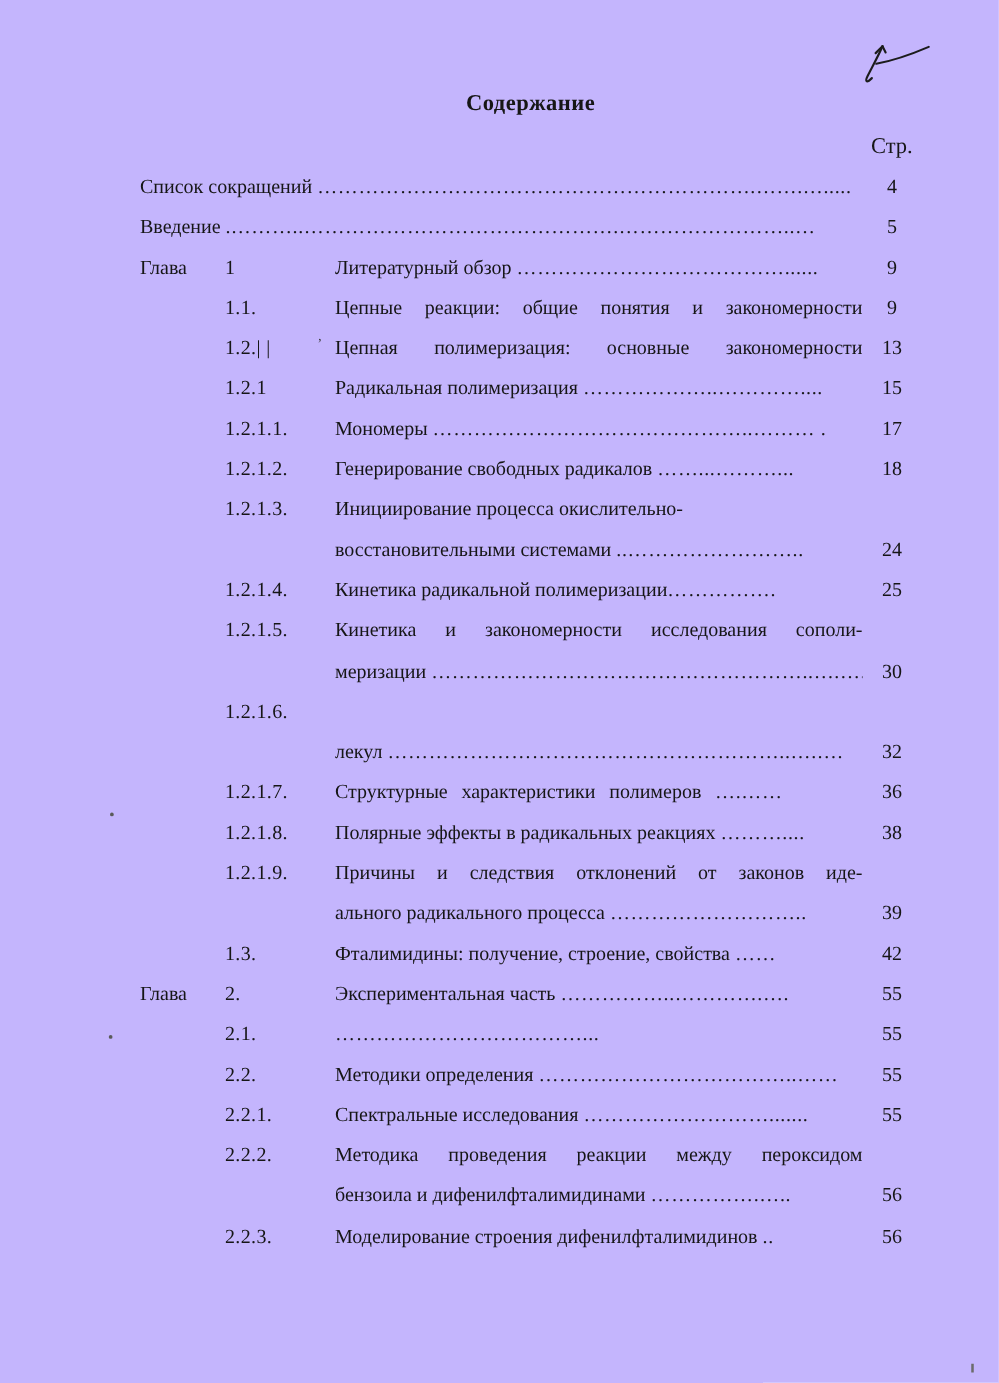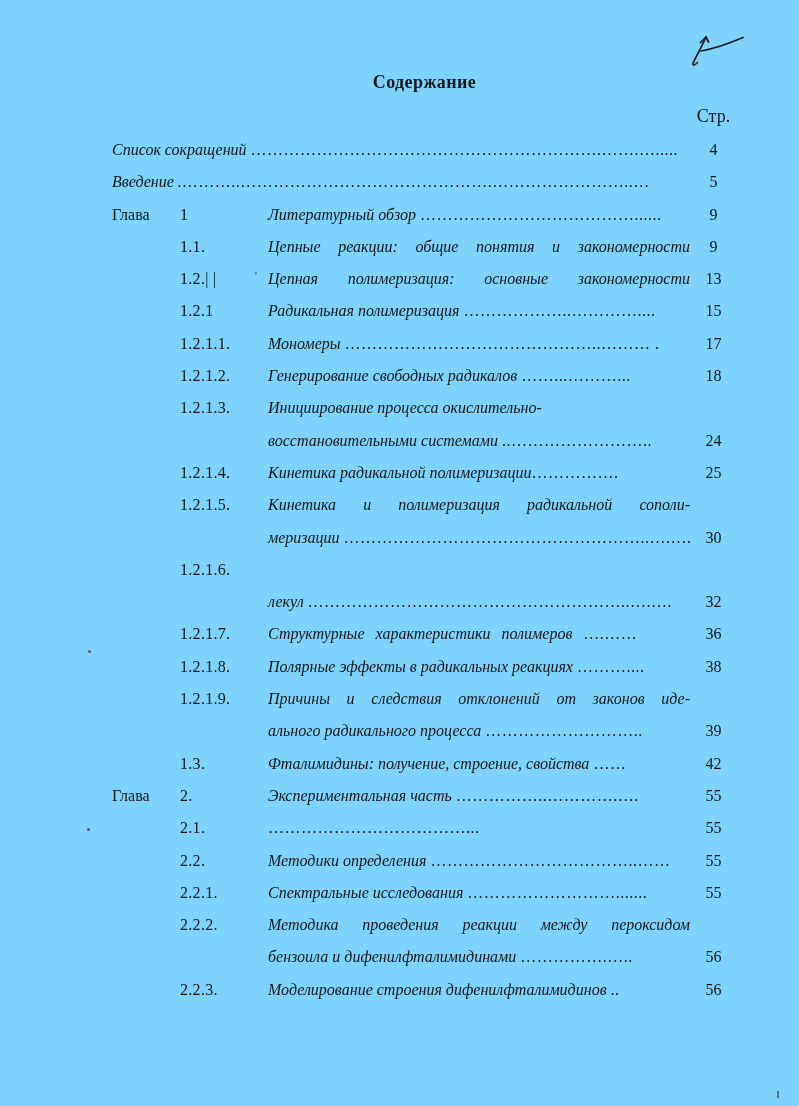--- a/index.html
+++ b/index.html
@@ -6,21 +6,21 @@
   body {
     width: 799px; height: 1106px;
     background: #ffffff;
     font-family: "Liberation Serif", "DejaVu Serif", serif;
     font-size: 16px;
     color: #161616;
   }
   .sheet {
     position: relative;
     width: 799px; height: 1106px;
-    background: #7dd3fc;
+    background: #c4b5fd;
     overflow: hidden;
   }
   .doc-title {
     position: absolute;
     left: 112px; top: 72px; width: 625px;
     text-align: center;
     font-weight: bold;
     font-size: 18px;
     letter-spacing: 0.4px;
   }
@@ -36,21 +36,21 @@
   }
   .line {
     display: flex;
     align-items: baseline;
     height: 32.3px;
     line-height: 32.3px;
     white-space: nowrap;
   }
   .c-label { flex: 0 0 68px; }
   .c-num   { flex: 0 0 88px; letter-spacing: 0.3px; }
-  .c-text  { flex: 0 0 auto; white-space: pre; font-style: italic; }
+  .c-text  { flex: 0 0 auto; white-space: pre; }
   .c-text.justify {
     flex: 1 1 0;
     min-width: 0;
     white-space: normal;
     overflow: hidden;
     text-align: justify;
     text-align-last: justify;
   }
   .c-text.wordspace { word-spacing: 7px; }
   .leader {
@@ -178,21 +178,21 @@
       <div class="line">
         <span class="c-label"></span>
         <span class="c-num">1.2.1.4.</span>
         <span class="c-text">Кинетика радикальной полимеризации</span>
         <span class="leader">…………….</span>
         <span class="c-page">25</span>
       </div>
       <div class="line">
         <span class="c-label"></span>
         <span class="c-num">1.2.1.5.</span>
-        <span class="c-text justify">Кинетика и полимеризация радикальной сополи-</span>
+        <span class="c-text justify">Кинетика и закономерности исследования сополи-</span>
         <span class="c-page"></span>
       </div>
       <div class="line">
         <span class="c-label"></span>
         <span class="c-num"></span>
         <span class="c-text">меризации </span>
         <span class="leader">………………………………………………..….…..</span>
         <span class="c-page">30</span>
       </div>
       <div class="line">

